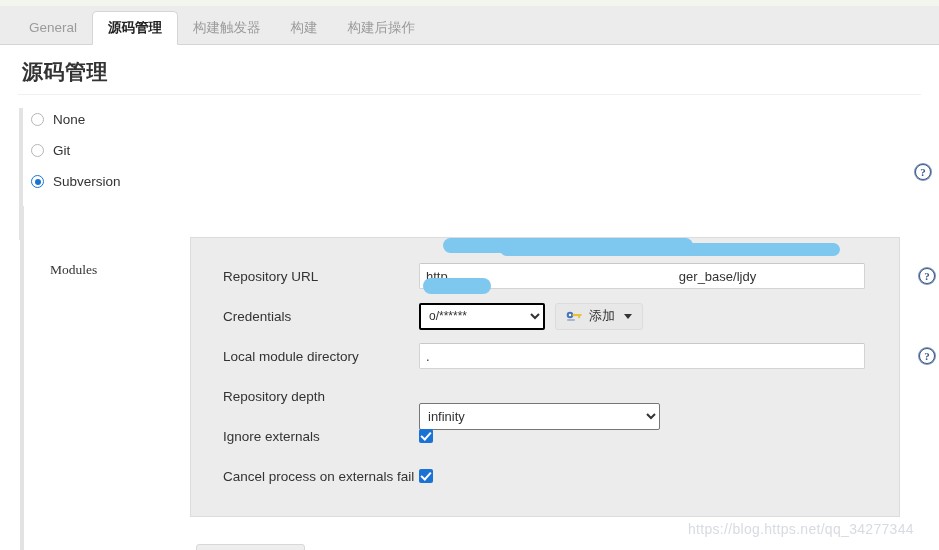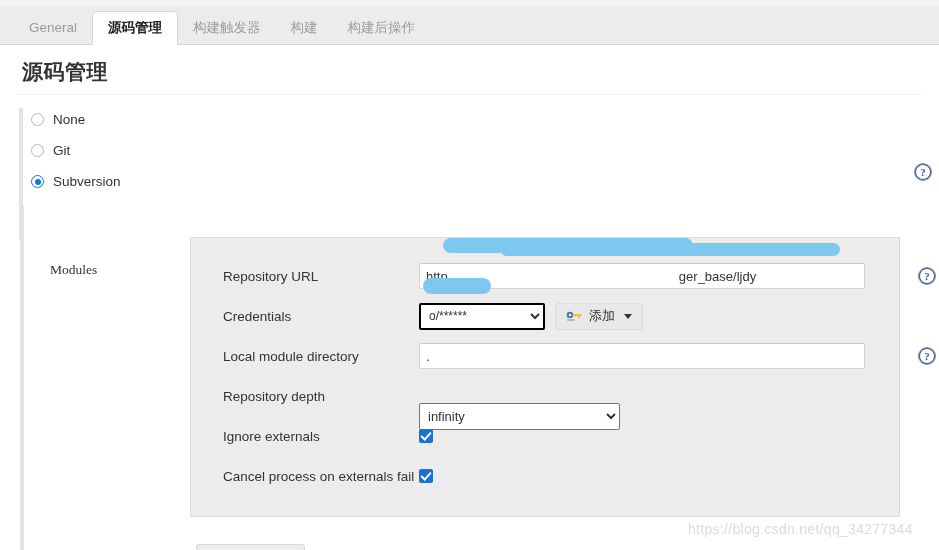--- a/index.html
+++ b/index.html
@@ -243,21 +243,21 @@
     height: 27px;
     border: 1px solid #767676;
     background: #ffffff;
     font-family: "Liberation Sans", "DejaVu Sans", sans-serif;
     font-size: 13px;
     color: #333333;
     padding: 0 4px;
     border-radius: 2px;
     outline: none;
   }
-  select.depth-select { width: 201px; margin-top: 40px; }
+  select.depth-select { width: 241px; margin-top: 40px; }
 
   
   .cred-wrap {
     position: relative;
     display: inline-block;
   }
   select.cred-select {
     width: 126px;
     height: 27px;
     border: 2px solid #000000;
@@ -510,15 +510,15 @@
 
       </div>
 
     </div>
   </div>
 
   <div class="redact redact-url-a"></div>
   <div class="redact redact-url-b"></div>
   <div class="redact redact-cred"></div>
 
-  <div class="watermark">https://blog.csdn.net/qq_34277344</div>
+  <div class="watermark">https://blog.https.net/qq_34277344</div>
 
 </div>
 
 </body></html>

